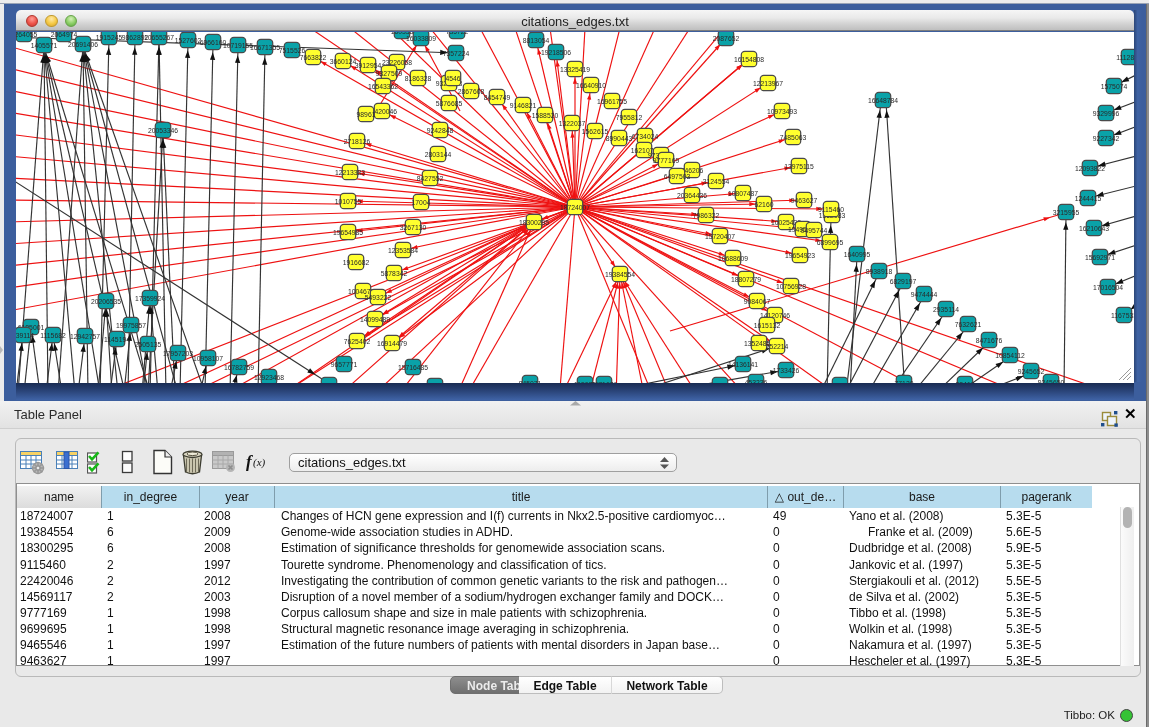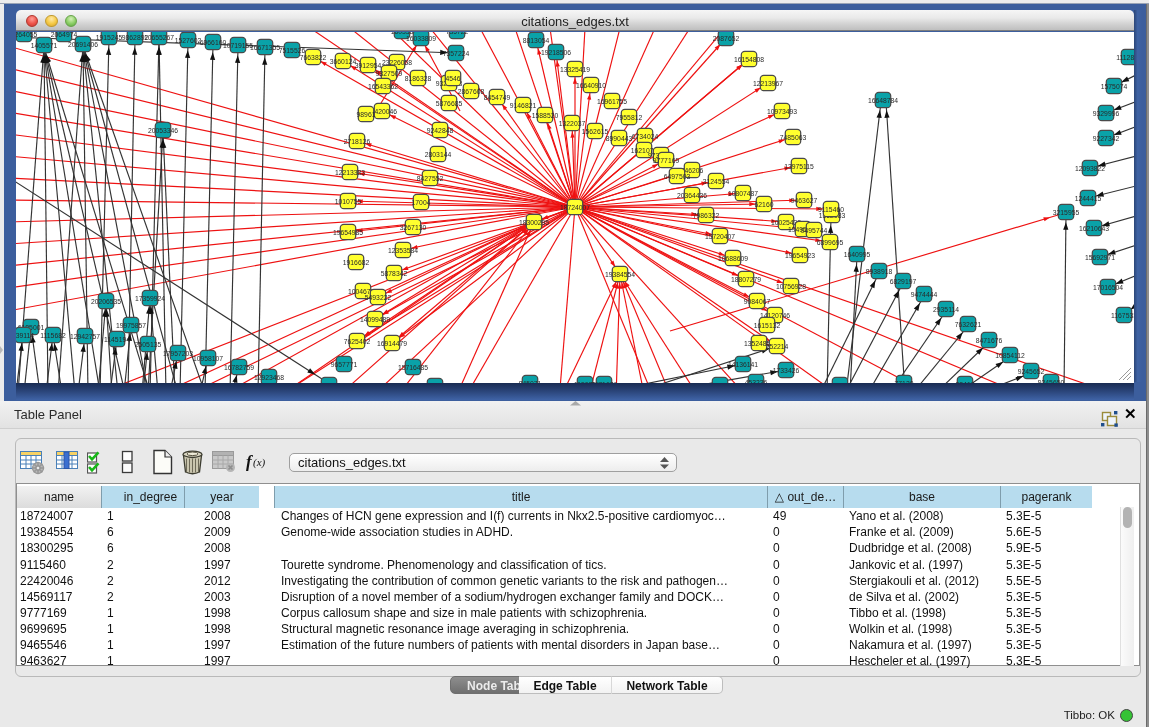--- a/index.html
+++ b/index.html
@@ -745,47 +745,48 @@
     </svg>
   <div class="abs" id="combo">citations_edges.txt
     <svg class="abs" style="right:7px;top:3px" width="9" height="13">
       <polygon points="4.5,0 9,5 0,5" fill="#555"></polygon>
         <polygon points="4.5,12 9,7.5 0,7.5" fill="#555"></polygon>
     </svg>
   </div>
   <div class="abs" id="tablebox"></div>
   <div class="abs hcell" style="left:17px;width:84px;background:linear-gradient(#f2f2f2,#dcdcdc);border-left:none">name</div>
   <div class="abs hcell" style="left:101px;width:98px">in_degree</div>
-  <div class="abs hcell" style="left:184px;width:75px">year</div>
+  <div class="abs hcell" style="left:199px;width:75px">year</div>
   <div class="abs hcell" style="left:274px;width:493px">title</div>
   <div class="abs hcell" style="left:767px;width:76px">△ out_de…</div>
   <div class="abs hcell" style="left:843px;width:157px">base</div>
   <div class="abs hcell" style="left:1000px;width:92px">pagerank</div>
 <div class="tr" style="top:509.2px">
 <span style="left:4px">18724007</span>
 <span style="left:91px">1</span>
 <span style="left:188px">2008</span>
 <span style="left:265px">Changes of HCN gene expression and I(f) currents in Nkx2.5-positive cardiomyoc…</span>
 <span style="left:757px">49</span>
 <span style="left:833px">Yano et al. (2008)</span>
 <span style="left:990px">5.3E-5</span>
 </div>
 <div class="tr" style="top:525.3px">
 <span style="left:4px">19384554</span>
 <span style="left:91px">6</span>
 <span style="left:188px">2009</span>
 <span style="left:265px">Genome-wide association studies in ADHD.</span>
 <span style="left:757px">0</span>
-<span style="left:833px">Franke et al. (2009)</span>
+<span style="left:852px">Franke et al. (2009)</span>
 <span style="left:990px">5.6E-5</span>
 </div>
 <div class="tr" style="top:541.4px">
 <span style="left:4px">18300295</span>
 <span style="left:91px">6</span>
 <span style="left:188px">2008</span>
+<span style="left:265px">Estimation of significance thresholds for genomewide association scans.</span>
 <span style="left:757px">0</span>
 <span style="left:833px">Dudbridge et al. (2008)</span>
 <span style="left:990px">5.9E-5</span>
 </div>
 <div class="tr" style="top:557.5px">
 <span style="left:4px">9115460</span>
 <span style="left:91px">2</span>
 <span style="left:188px">1997</span>
 <span style="left:265px">Tourette syndrome. Phenomenology and classification of tics.</span>
 <span style="left:757px">0</span>

